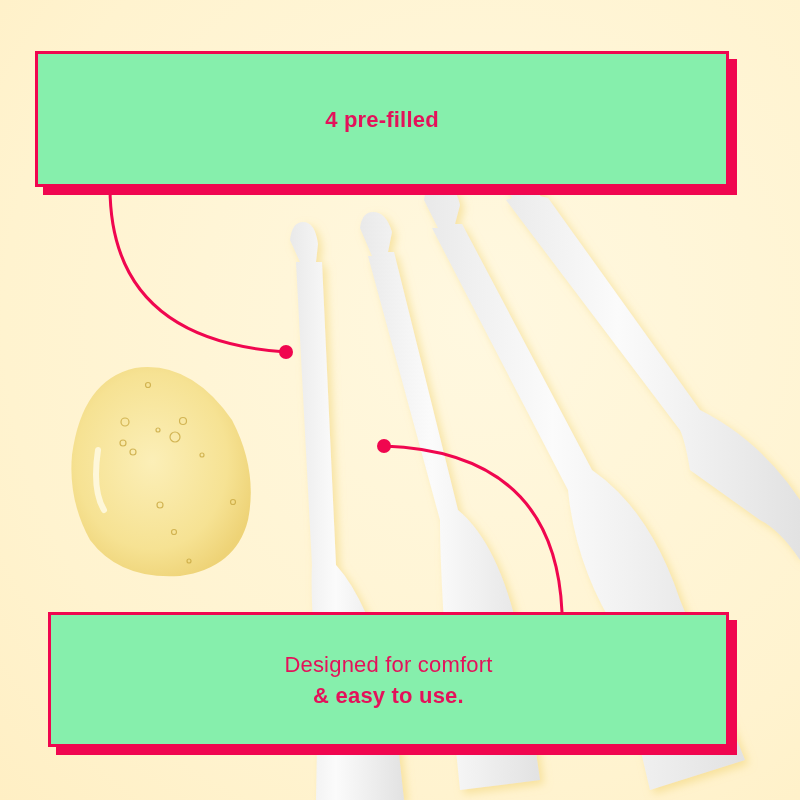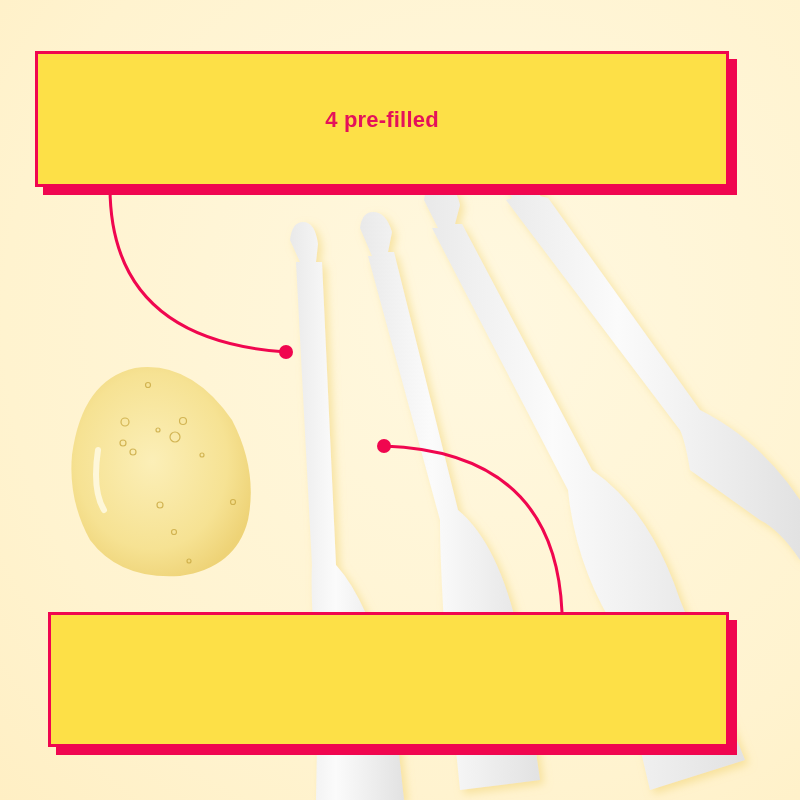--- a/index.html
+++ b/index.html
@@ -1,18 +1,18 @@
 <!DOCTYPE html>
 <html><head>
 <meta charset="utf-8">
 <style>
   html,body{margin:0;padding:0;}
   body{width:800px;height:800px;position:relative;overflow:hidden;background:#fff6d6;font-family:"Liberation Sans","DejaVu Sans",sans-serif;}
   .bg{position:absolute;inset:0;background:radial-gradient(ellipse at 60% 40%,#fff8e0 0%,#fff3cf 70%,#ffefc4 100%);}
-  .callout{position:absolute;background:#fde047;border:3px solid #f0064f;box-shadow:8px 8px 0 0 #f0064f;box-sizing:border-box;display:flex;flex-direction:column;align-items:center;justify-content:center;color:#e4115a;text-align:center;}
+  .callout{position:absolute;background:#86efac;border:3px solid #f0064f;box-shadow:8px 8px 0 0 #f0064f;box-sizing:border-box;display:flex;flex-direction:column;align-items:center;justify-content:center;color:#e4115a;text-align:center;}
   .callout .line{font-size:22px;line-height:31px;letter-spacing:0.2px;}
   .callout .bold{font-weight:bold;}
   #top-box{left:35px;top:51px;width:694px;height:136px;}
   #bottom-box{left:48px;top:612px;width:681px;height:135px;}
   svg.layer{position:absolute;left:0;top:0;}
 </style>
 </head>
 <body>
 
 <div class="bg"></div>
@@ -78,13 +78,15 @@
     <path d="M384 446 Q555 452 562 612"></path>
   </g>
   <circle cx="384" cy="446" r="7" fill="#f0064f"></circle>
 </svg>
 
 <div id="top-box" class="callout">
   <span class="line bold">4 pre-filled</span>
 </div>
 
 <div id="bottom-box" class="callout">
+  <span class="line">Designed for comfort</span>
+  <span class="line bold">&amp; easy to use.</span>
 </div>
 
 </body></html>

